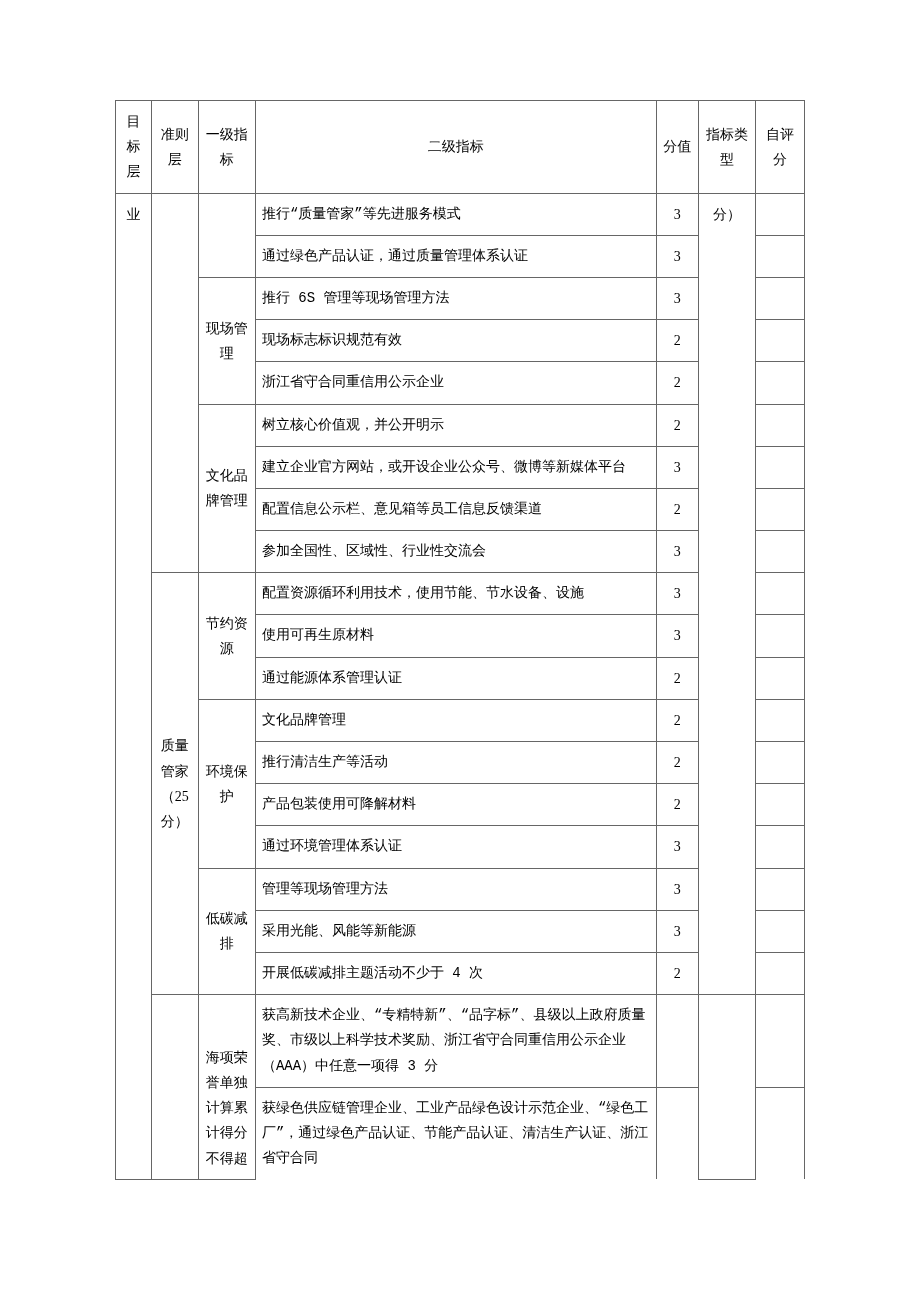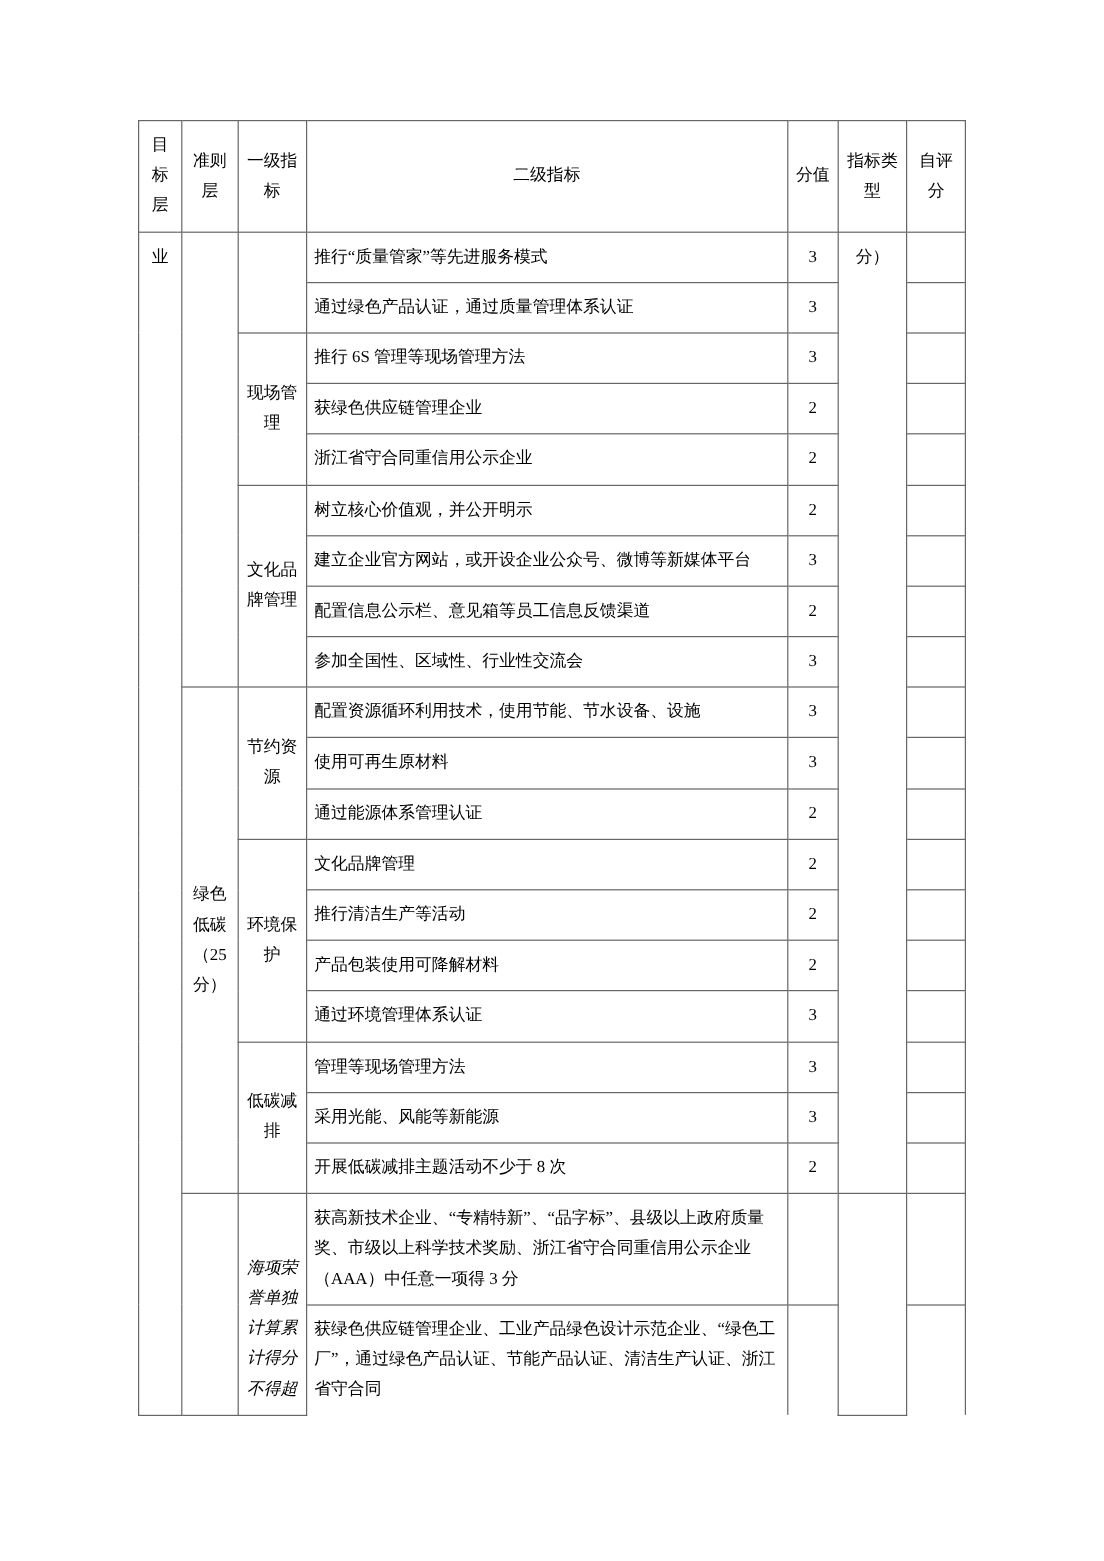--- a/index.html
+++ b/index.html
@@ -34,21 +34,21 @@
   td.score {
     text-align: center;
   }
   .col-goal { width: 34px; }
   .col-criteria { width: 44px; }
   .col-primary { width: 54px; }
   .col-secondary { width: 378px; }
   .col-score { width: 40px; }
   .col-type { width: 54px; }
   .col-self { width: 46px; }
-  td.secondary { padding-left: 6px; padding-right: 6px; }
+  td.secondary { padding-left: 6px; padding-right: 6px; font-family: Liberation Mono, monospace; }
 </style>
 </head>
 <body>
 
 <div class="page">
 <table>
   <colgroup>
     <col class="col-goal">
     <col class="col-criteria">
     <col class="col-primary">
@@ -86,21 +86,21 @@
   </tr>
 
   <tr>
     <td class="center" rowspan="3">现场管理</td>
     <td class="secondary">推行 6S 管理等现场管理方法</td>
     <td class="score">3</td>
     <td></td>
   </tr>
 
   <tr>
-    <td class="secondary">获绿色供应链管理企业</td>
+    <td class="secondary">现场标志标识规范有效</td>
     <td class="score">2</td>
     <td></td>
   </tr>
 
   <tr>
     <td class="secondary">浙江省守合同重信用公示企业</td>
     <td class="score">2</td>
     <td></td>
   </tr>
 
@@ -123,21 +123,21 @@
     <td></td>
   </tr>
 
   <tr>
     <td class="secondary">参加全国性、区域性、行业性交流会</td>
     <td class="score">3</td>
     <td></td>
   </tr>
 
   <tr>
-    <td class="center" rowspan="10">绿色低碳（25分）</td>
+    <td class="center" rowspan="10">质量管家（25分）</td>
     <td class="center" rowspan="3">节约资源</td>
     <td class="secondary">配置资源循环利用技术，使用节能、节水设备、设施</td>
     <td class="score">3</td>
     <td></td>
   </tr>
 
   <tr>
     <td class="secondary">使用可再生原材料</td>
     <td class="score">3</td>
     <td></td>
@@ -181,28 +181,28 @@
     <td></td>
   </tr>
 
   <tr>
     <td class="secondary">采用光能、风能等新能源</td>
     <td class="score">3</td>
     <td></td>
   </tr>
 
   <tr>
-    <td class="secondary">开展低碳减排主题活动不少于 8 次</td>
+    <td class="secondary">开展低碳减排主题活动不少于 4 次</td>
     <td class="score">2</td>
     <td></td>
   </tr>
 
   <tr>
     <td class="center" rowspan="2"></td>
-    <td class="center" rowspan="2" style="vertical-align: bottom; font-style: italic;">海项荣誉单独计算累计得分 不得超</td>
+    <td class="center" rowspan="2" style="vertical-align: bottom;">海项荣誉单独计算累计得分 不得超</td>
     <td class="secondary">获高新技术企业、“专精特新”、“品字标”、县级以上政府质量奖、市级以上科学技术奖励、浙江省守合同重信用公示企业（AAA）中任意一项得 3 分</td>
     <td class="score"></td>
     <td class="center" rowspan="2"></td>
     <td></td>
   </tr>
 
   <tr>
     <td class="secondary" style="border-bottom: none;">获绿色供应链管理企业、工业产品绿色设计示范企业、“绿色工厂”，通过绿色产品认证、节能产品认证、清洁生产认证、浙江省守合同</td>
     <td class="score" style="border-bottom: none;"></td>
     <td style="border-bottom: none;"></td>

